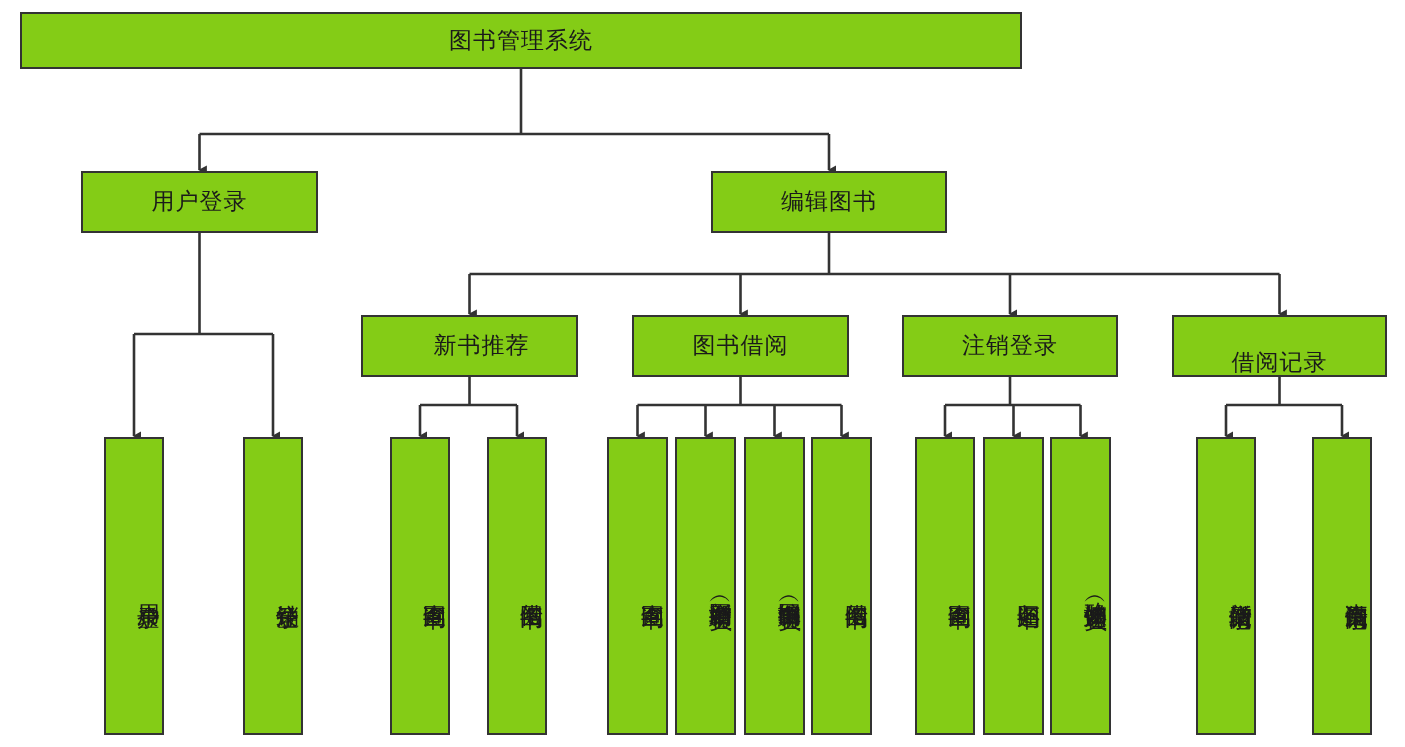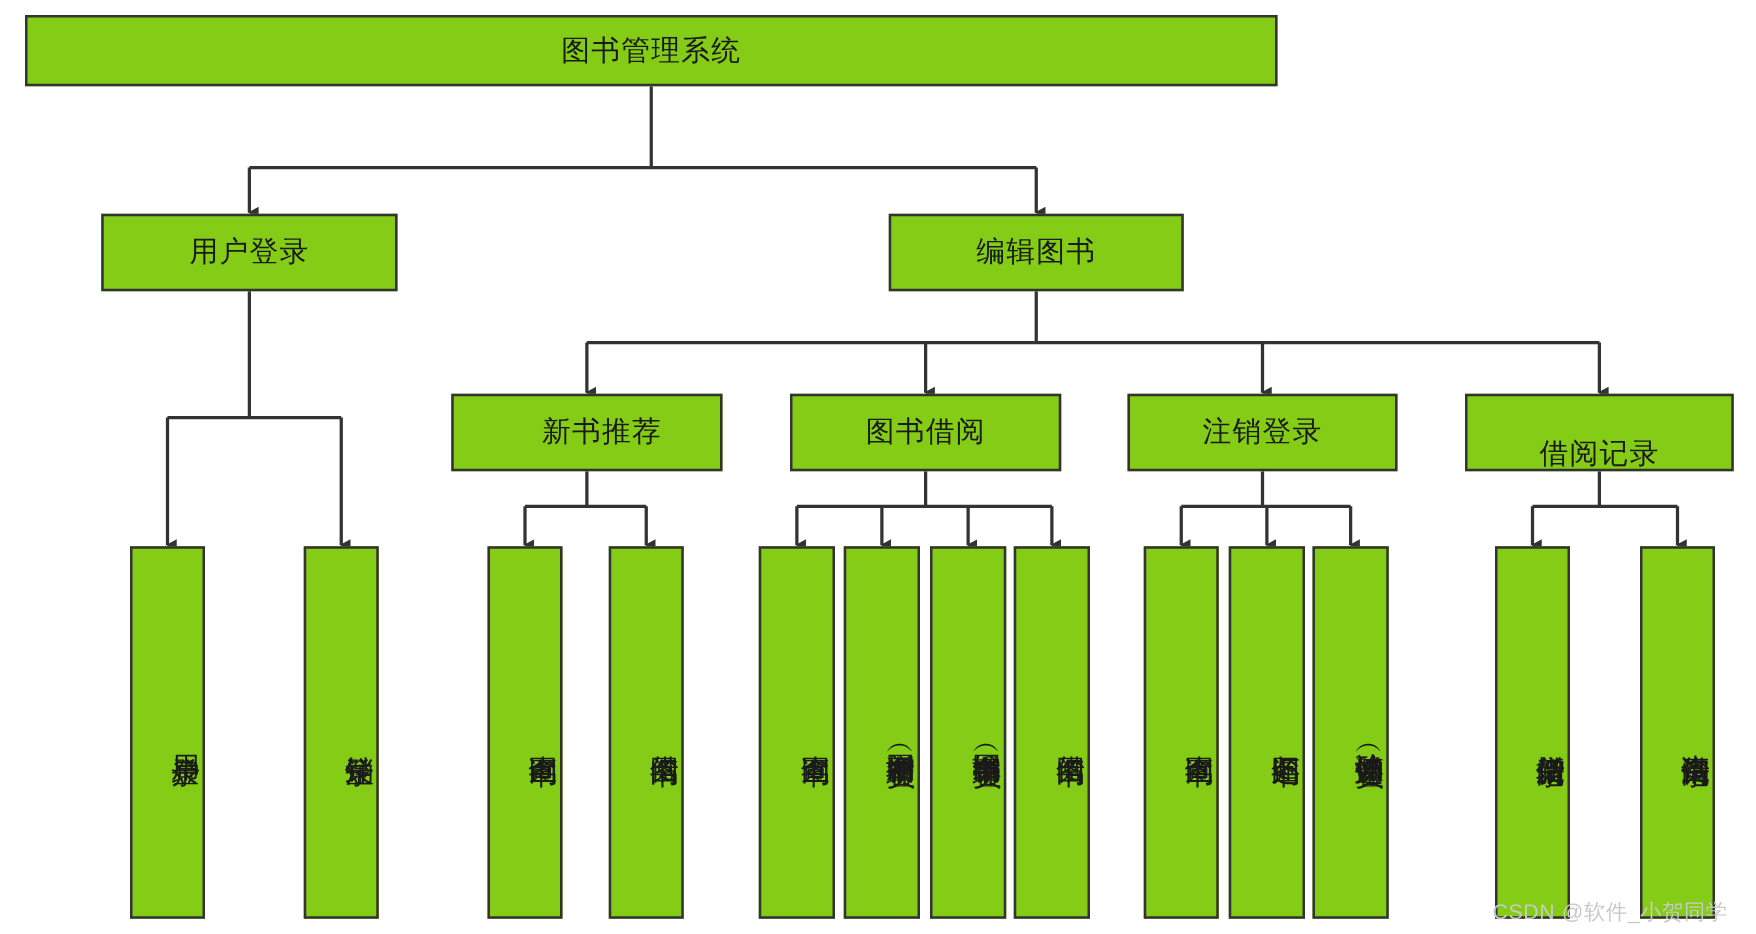--- a/index.html
+++ b/index.html
@@ -167,14 +167,13 @@
       <div class="node vert" style="left: 1050px; top: 437px; width: 61px; height: 298px;">
         <span class="label">确认归还（管理员）</span>
       </div>
       <div class="node vert" style="left: 1196px; top: 437px; width: 60px; height: 298px;">
         <span class="label">新增借阅记录</span>
       </div>
       <div class="node vert" style="left: 1312px; top: 437px; width: 60px; height: 298px;">
         <span class="label">查询借阅记录</span>
       </div>
     </div>
-  <div class="watermark" style="left: 1194px; top: 718px;">CSDN @软件_小贺同学</div>
 </div>
 
 </body></html>

